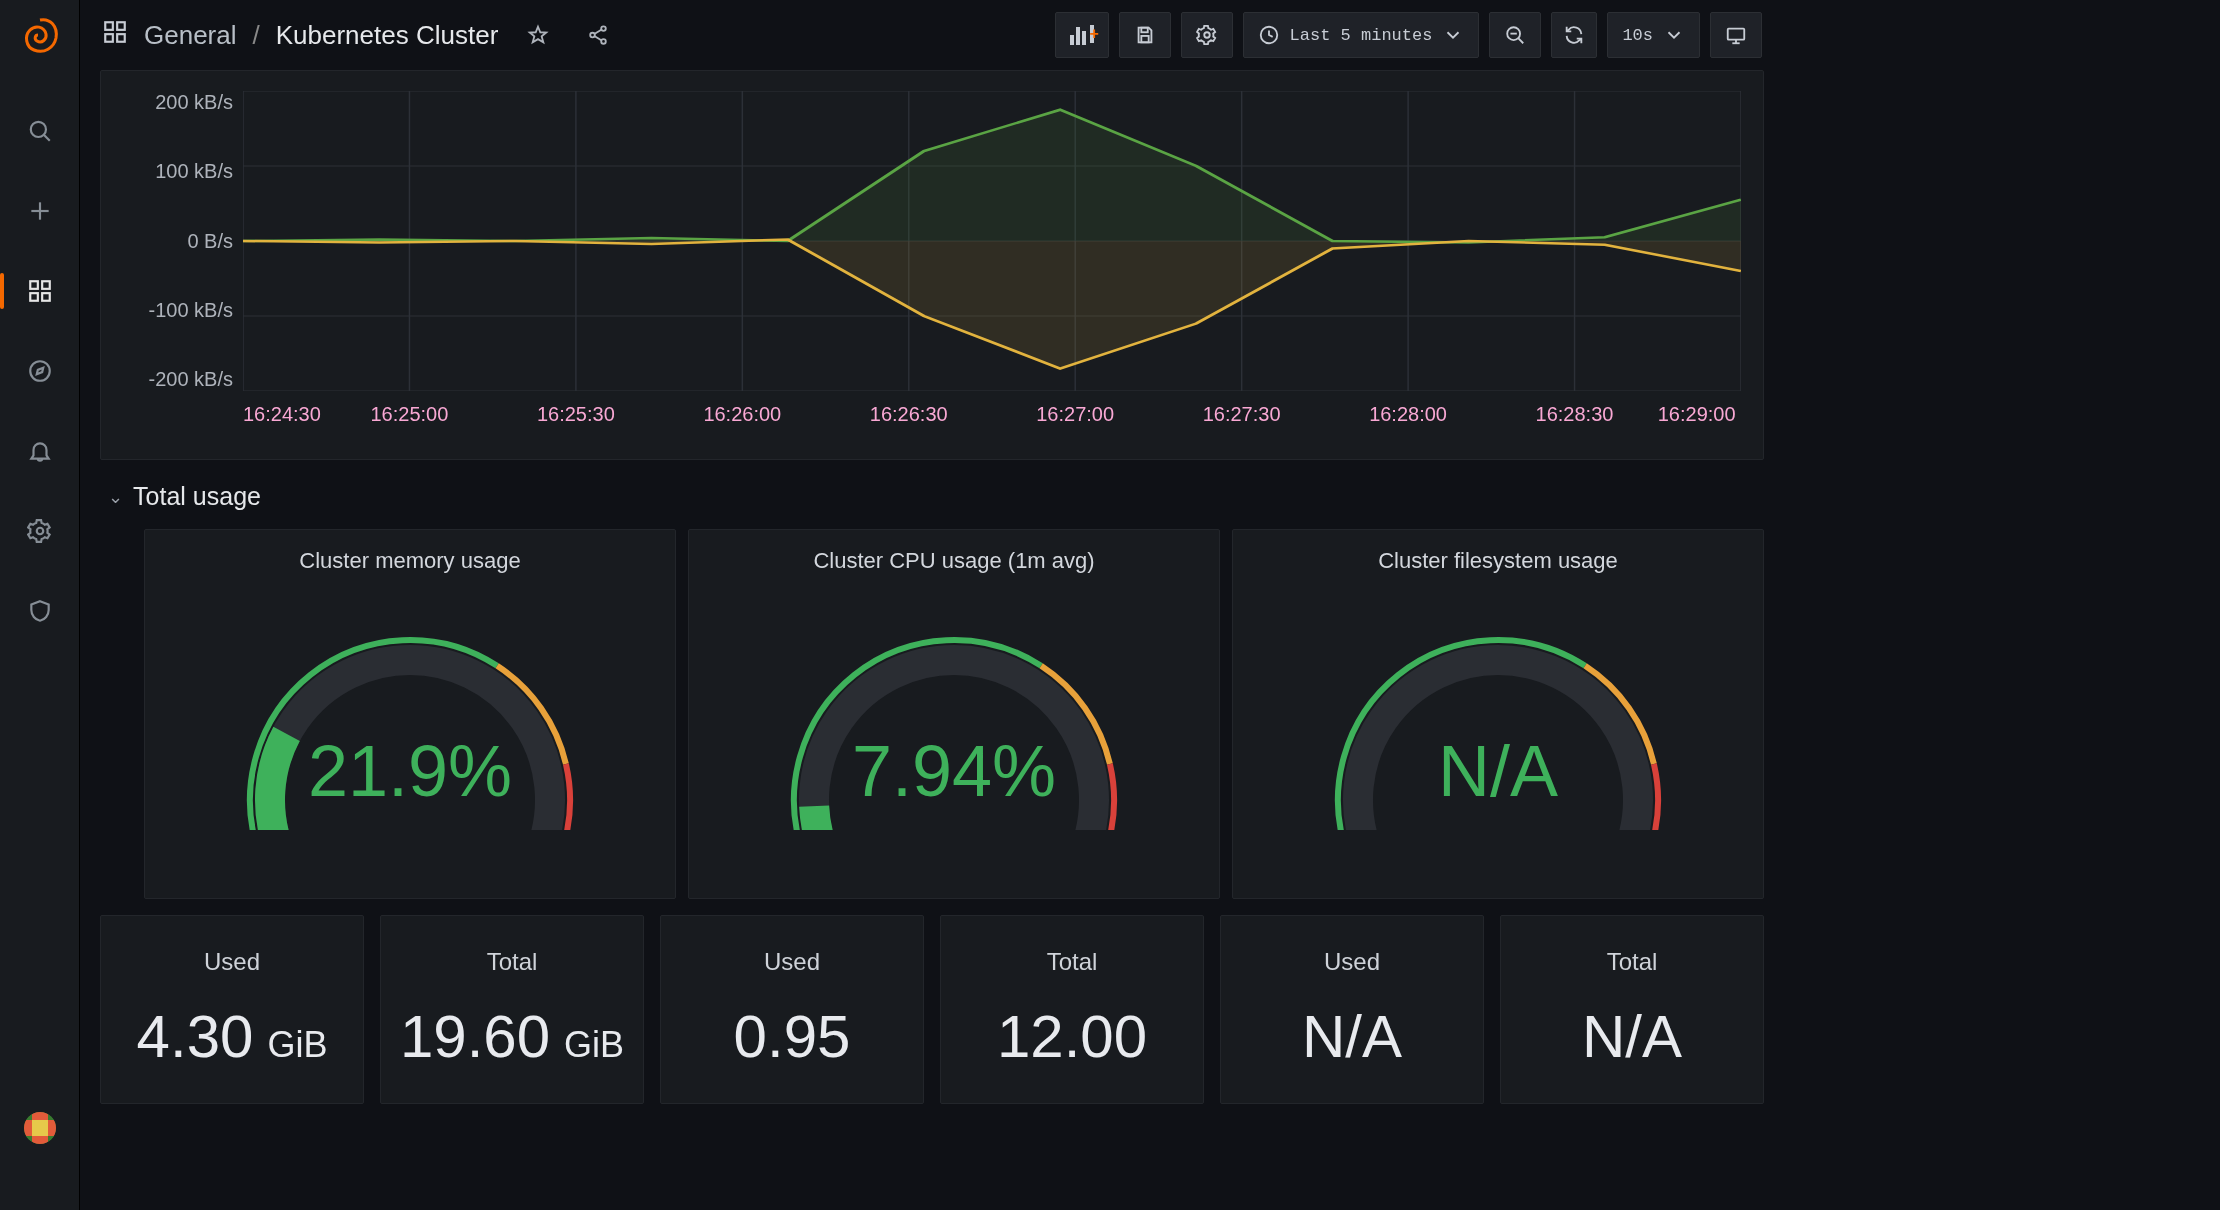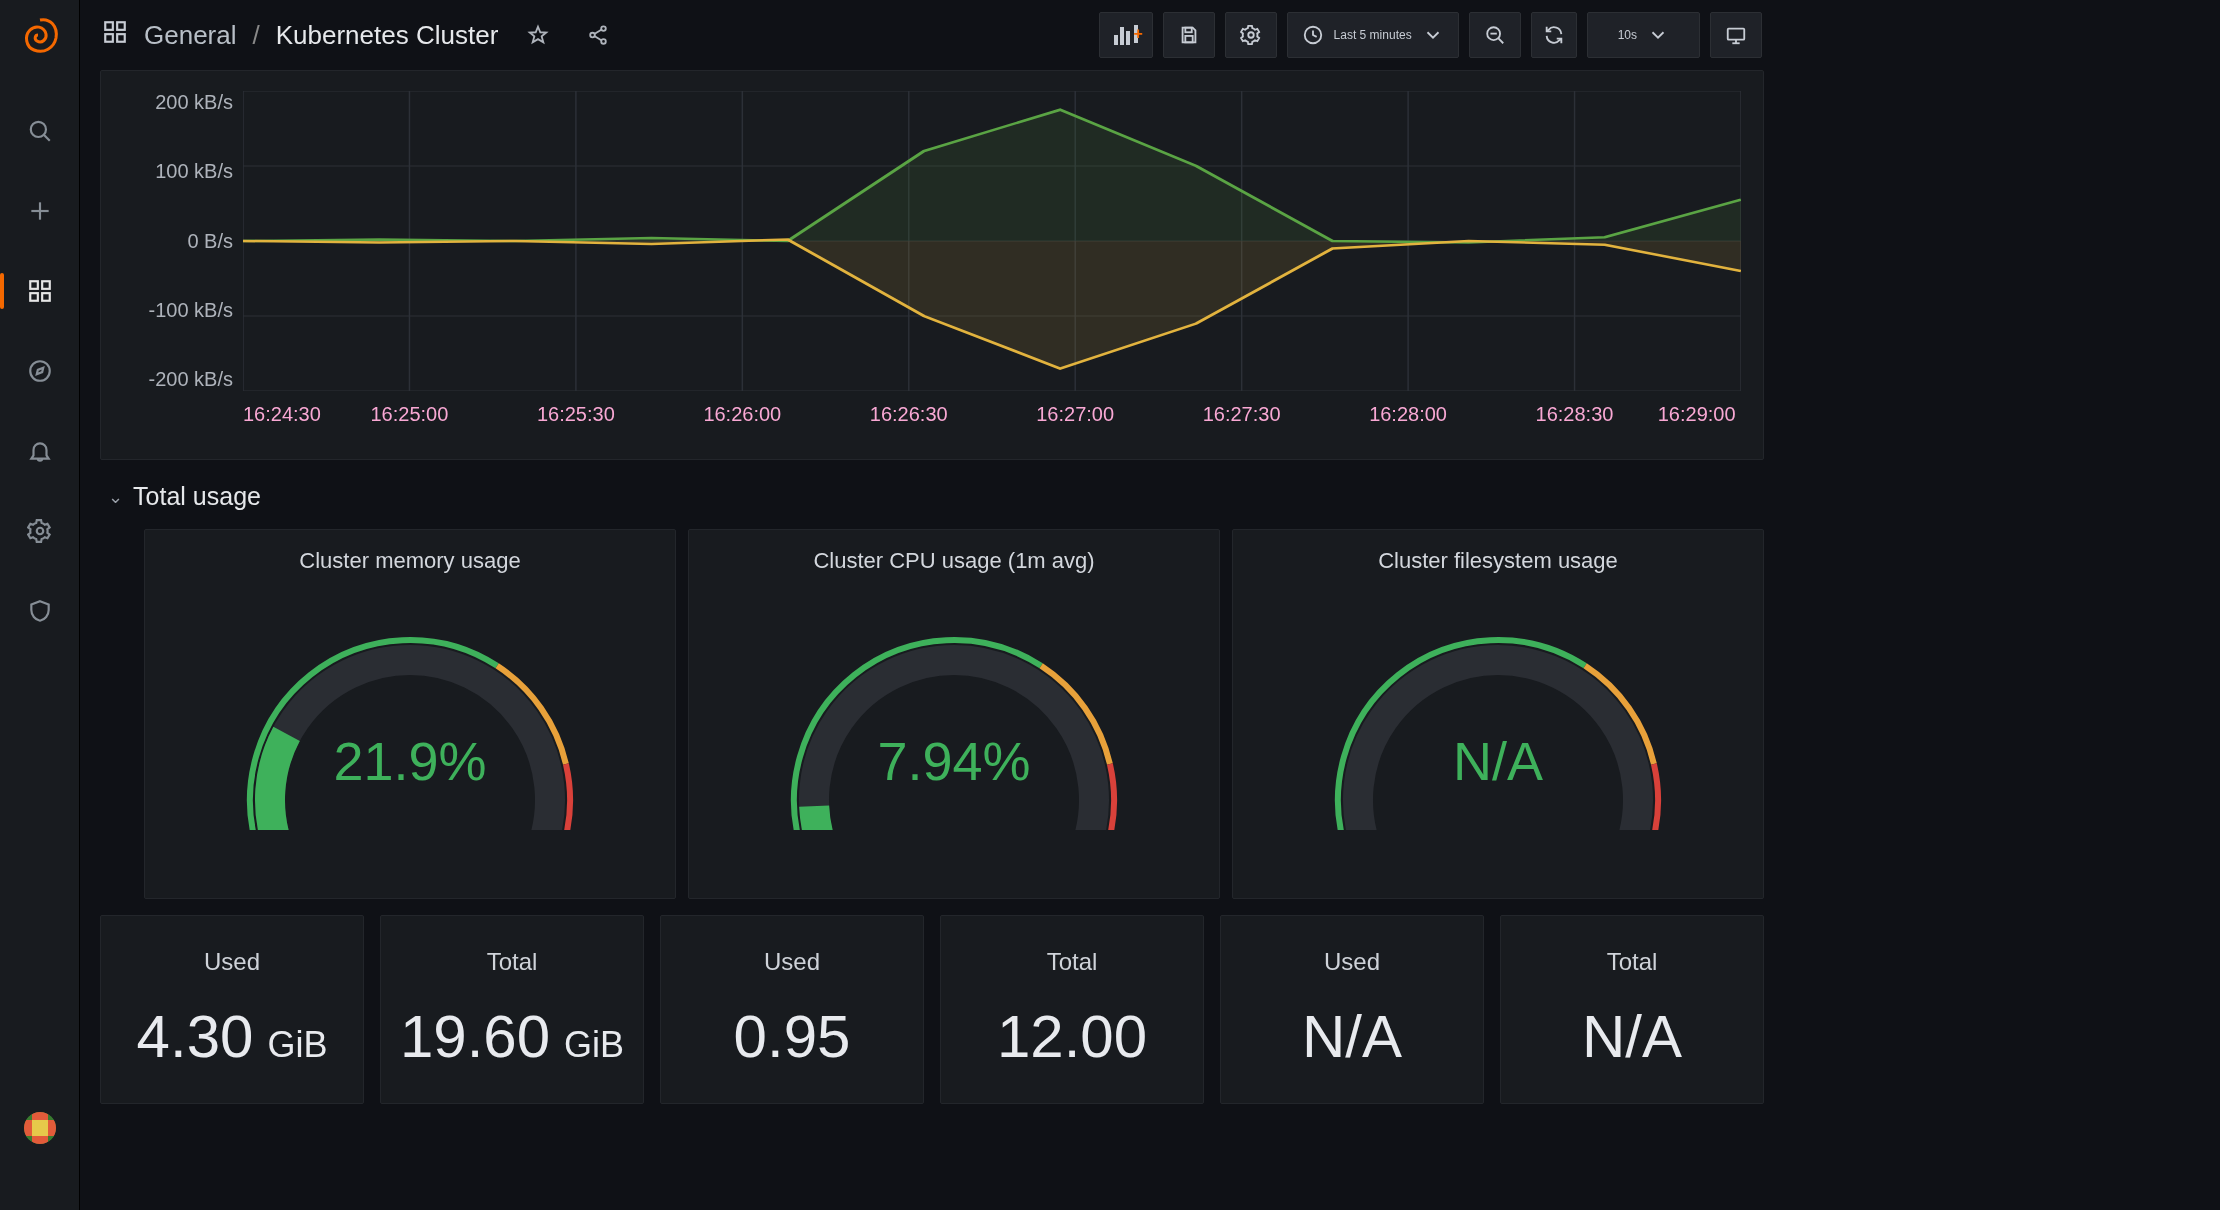--- a/index.html
+++ b/index.html
@@ -81,21 +81,21 @@
   .header-spacer { flex: 1; }
   .hdr-btn {
     height: 46px; min-width: 46px;
     border: 1px solid #2c2f34; background: #1f2228;
     display: flex; align-items: center; justify-content: center;
     padding: 0 14px; color: #c7ccd4; cursor: pointer;
     border-radius: 2px; gap: 10px;
   }
   .hdr-btn svg { width: 22px; height: 22px; stroke: currentColor; fill: none; stroke-width: 2; }
   .header-group { display: flex; gap: 10px; align-items: center; }
-  .range-btn { font-size: 12px; }
+  .range-btn { font-size: 17px; font-family: Liberation Mono, monospace; }
   .add-panel-bars { display: flex; align-items: flex-end; gap: 2px; height: 20px; }
   .add-panel-bars span { width: 4px; background: #c7ccd4; }
   .add-panel-bars .b1{height:10px}.add-panel-bars .b2{height:18px}.add-panel-bars .b3{height:14px}
   .add-panel-bars .plus { color: var(--accent); font-weight: bold; margin-left: 2px; align-self: flex-start; font-size: 16px; }
 
   
   .content { flex: 1; padding: 0 20px 20px; overflow: hidden; }
 
   .panel {
     background: var(--panel); border: 1px solid #23262b; border-radius: 2px;
@@ -114,21 +114,21 @@
 
   
   .row-title { display: flex; align-items: center; gap: 10px; padding: 22px 8px 18px; font-size: 25px; color: #e6e8eb; font-weight: 500; cursor: pointer;}
   .row-title .chev { color: #9aa0a9; font-size: 18px; }
 
   
   .gauge-row { display: flex; gap: 12px; padding-left: 44px; }
   .gauge-panel { flex: 1; display: flex; flex-direction: column; align-items: center; padding: 18px 10px 10px; height: 370px;}
   .gauge-panel .panel-title { font-size: 22px; color: #d3d7dd; margin-bottom: 26px; }
   .gauge-svg { width: 360px; height: 230px; }
-  .gauge-value { font-size: 54px; font-weight: 500; color: var(--green); margin-top: -100px; }
+  .gauge-value { font-size: 72px; font-weight: 500; color: var(--green); margin-top: -100px; }
 
   
   .stats-row { display: flex; gap: 16px; margin-top: 16px; }
   .stat-panel { flex: 1; padding: 32px 10px; display: flex; flex-direction: column; align-items: center; gap: 26px;}
   .stat-panel .stat-title { font-size: 24px; color: #cfd3d9; }
   .stat-panel .stat-value { font-size: 60px; color: #e8eaee; display: flex; align-items: baseline; gap: 14px;}
   .stat-panel .stat-unit { font-size: 36px; }
 </style>
 </head>
 <body>
@@ -282,21 +282,21 @@
             </svg>
           </div>
         <div class="hdr-btn" style="padding:0 8px">
             <svg viewBox="0 0 24 24">
               <path d="M20 11A8 8 0 006 6.3L4 8"></path>
               <polyline points="4,3 4,8 9,8"></polyline>
               <path d="M4 13a8 8 0 0014 4.7L20 16"></path>
               <polyline points="20,21 20,16 15,16"></polyline>
             </svg>
           </div>
-        <div class="hdr-btn range-btn" style="padding:0 30px">
+        <div class="hdr-btn range-btn" style="padding:0 14px">
           <span>10s</span>
           <svg viewBox="0 0 24 24">
               <polyline points="6,9 12,15 18,9"></polyline>
             </svg>
         </div>
         <div class="hdr-btn">
             <svg viewBox="0 0 24 24">
               <rect x="3" y="5" width="18" height="12" rx="1"></rect>
               <line x1="8" y1="21" x2="16" y2="21"></line>
               <line x1="12" y1="17" x2="12" y2="21"></line>

